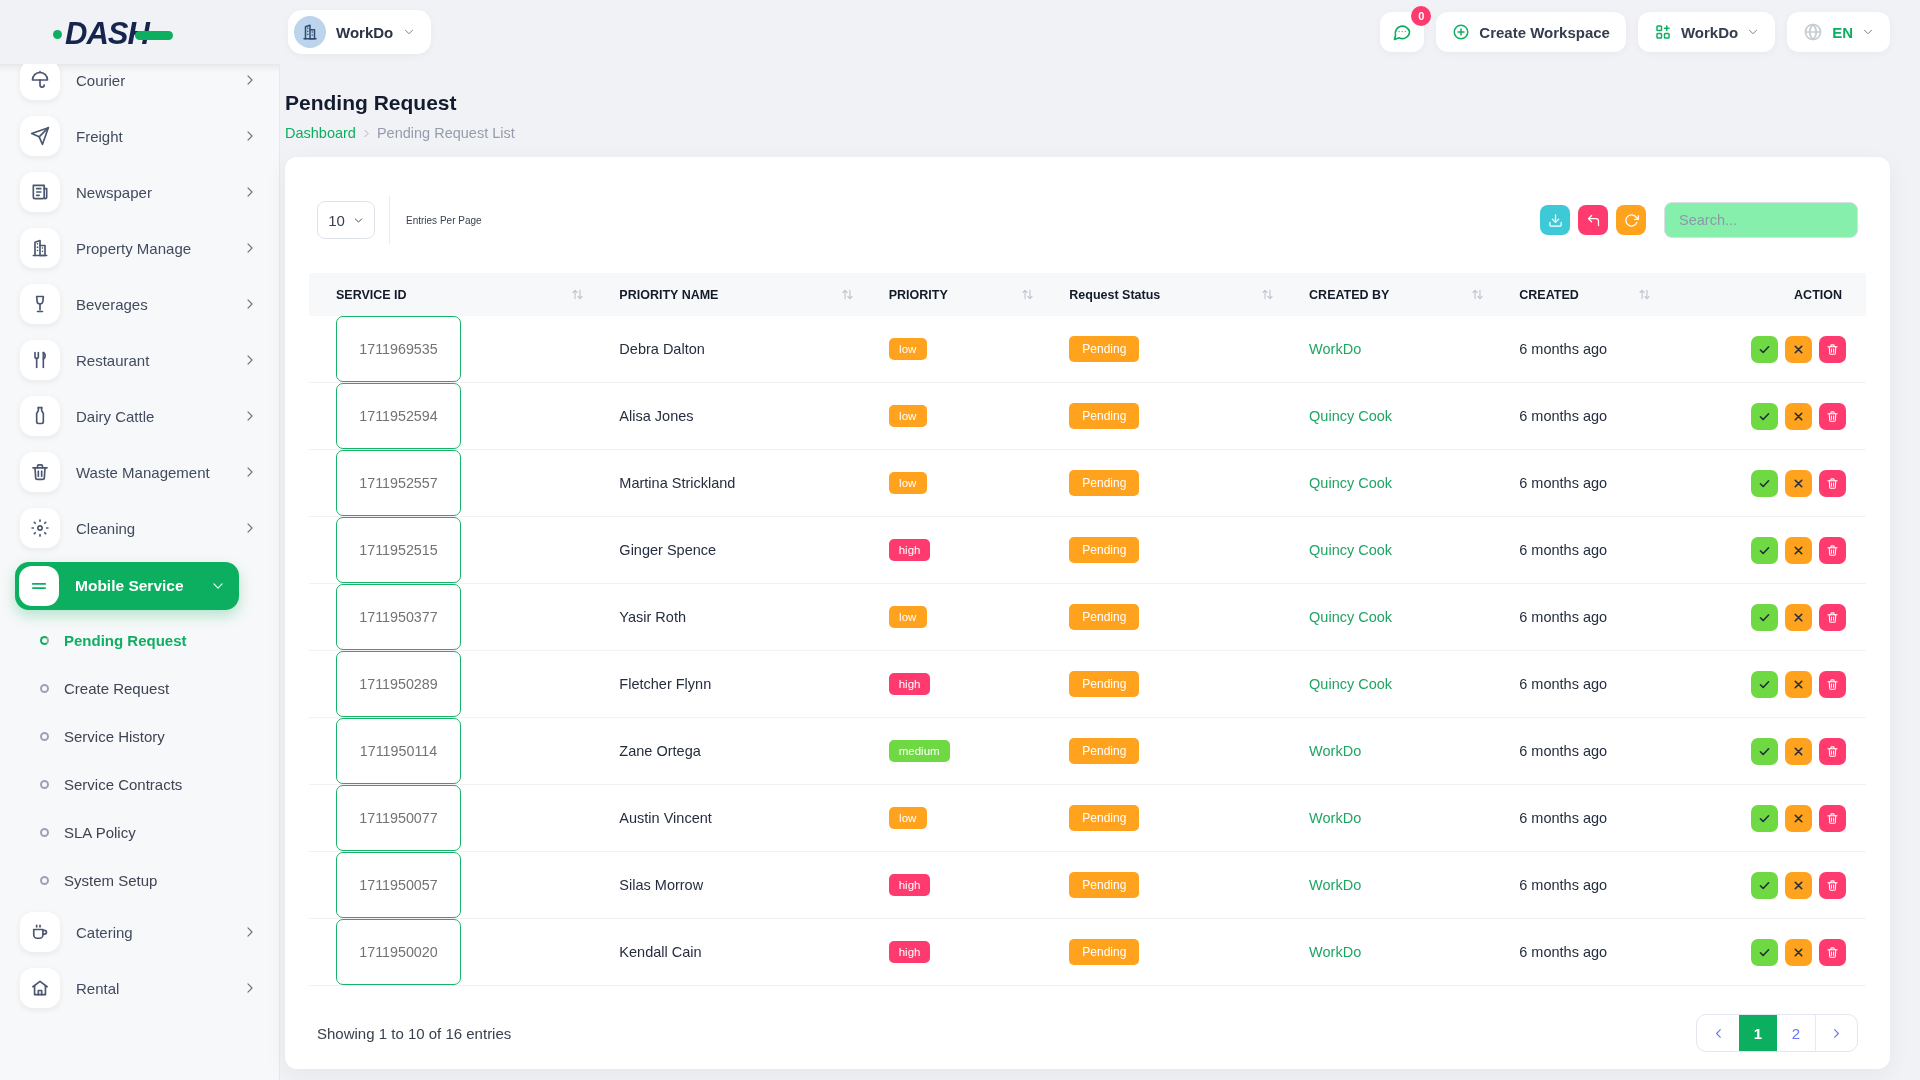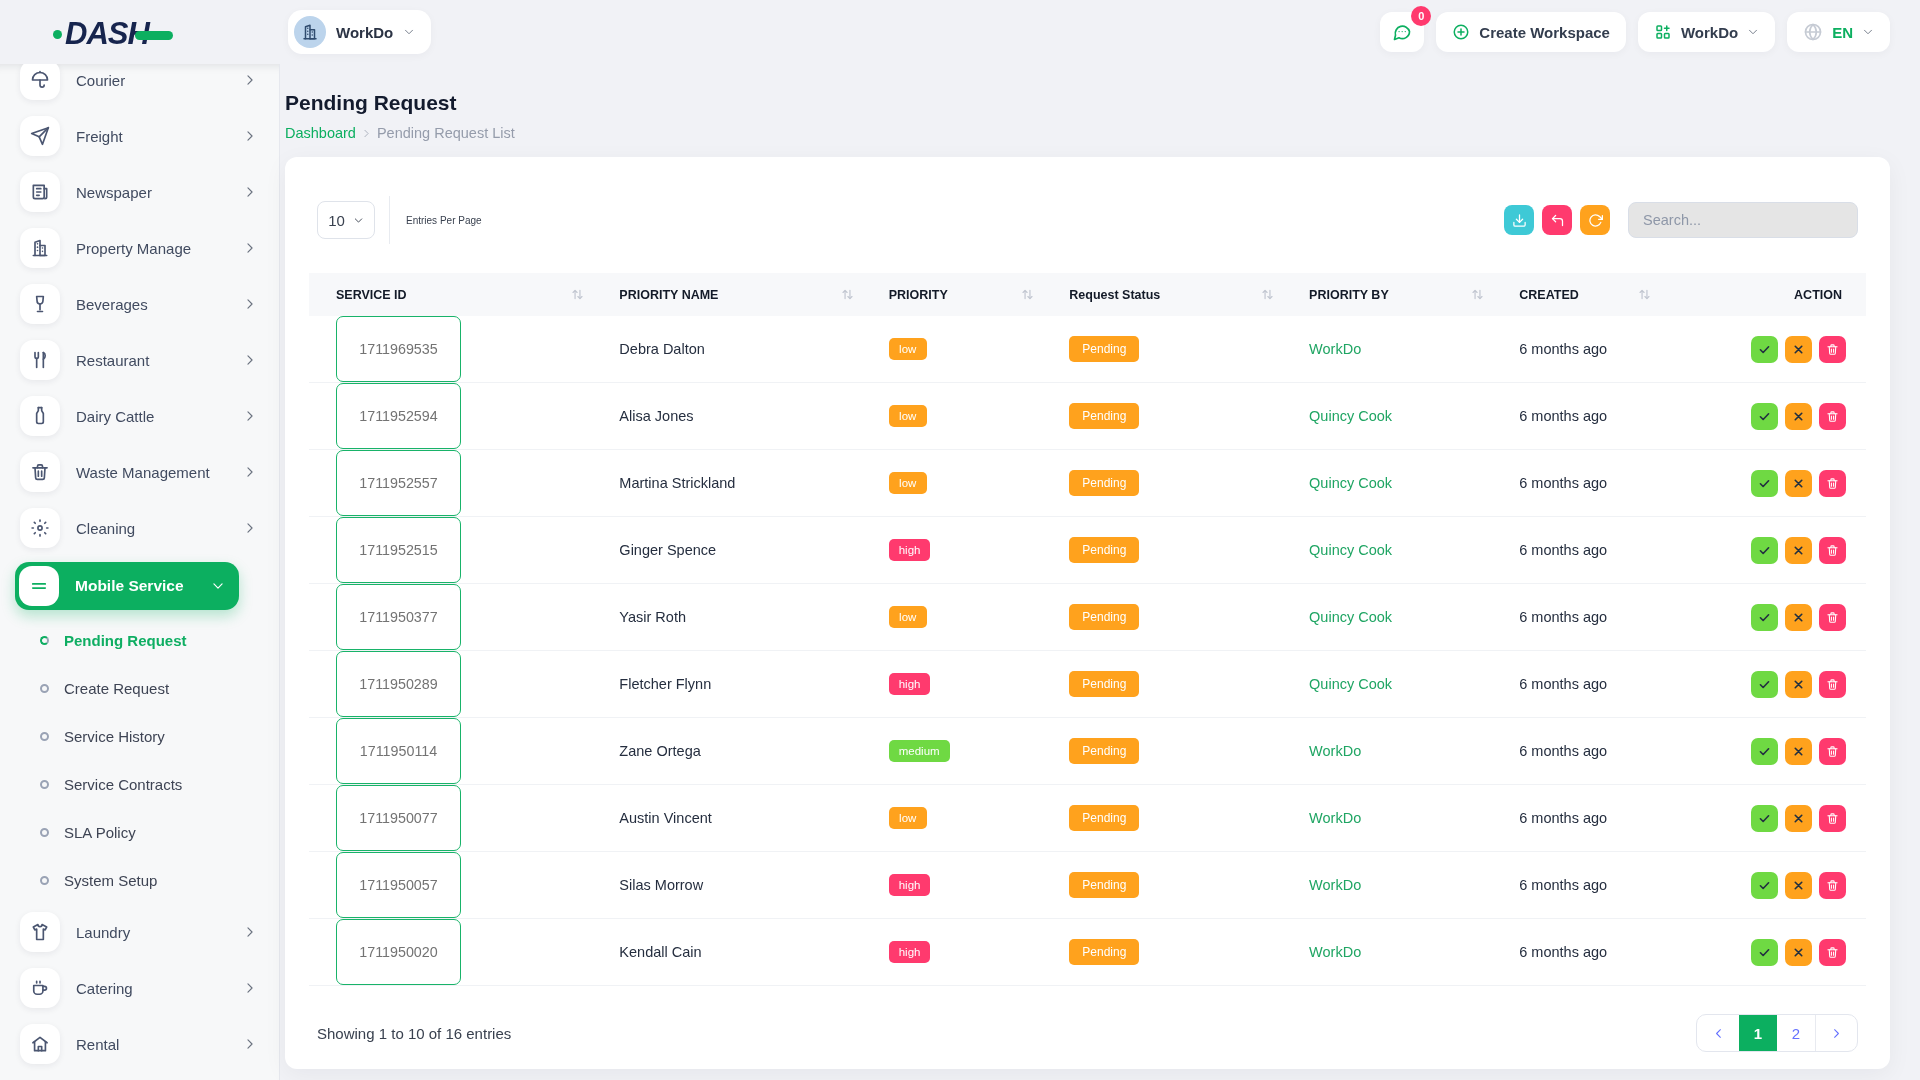--- a/index.html
+++ b/index.html
@@ -57,21 +57,21 @@
   .card{margin-top:16px;height:912px;background:#fff;border-radius:12px;box-shadow:0 6px 24px rgba(20,25,38,.05);padding:44px 24px 0}
   .toolbar{display:flex;align-items:center;padding:0 8px;height:38px}
   .epp-select{width:58px;height:38px;border:1px solid #dfe3ea;border-radius:8px;background:#fff;display:flex;align-items:center;justify-content:center;gap:8px;font-size:15px;color:#39414f}
   .epp-select .chev{width:11px;height:11px;color:#39414f}
   .v-div{width:1px;height:48px;background:#e8ebf0;margin:0 16px 0 14px}
   .epp-label{font-size:10px;color:#39414f}
   .spacer{flex:1}
   .sq-btn{width:30px;height:30px;border-radius:8px;display:flex;align-items:center;justify-content:center;color:#fff;margin-left:8px}
   .sq-btn [data-icon]{width:15px;height:15px}
   .btn-info{background:#3ec9d6}.btn-danger{background:#ff3a6e}.btn-warning{background:#ffa21d}
-  .search{width:230px;height:36px;margin-left:18px;border:1px solid #d9dee7;border-radius:8px;padding:0 14px;font-size:14.5px;font-family:inherit;color:#39414f;background:#e5e5e5;outline:none}
+  .search{width:194px;height:36px;margin-left:18px;border:1px solid #d9dee7;border-radius:8px;padding:0 14px;font-size:14.5px;font-family:inherit;color:#39414f;background:#86efac;outline:none}
   .search::placeholder{color:#8e97a8}
 
   table{width:100%;border-collapse:collapse;margin-top:34px;table-layout:fixed}
   col.c1{width:18.2%}col.c2{width:17.3%}col.c3{width:11.6%}col.c4{width:15.4%}col.c5{width:13.5%}col.c6{width:10.7%}col.c7{width:13.3%}
   thead tr{background:#f7f8fa;height:43px}
   th{font-size:12.5px;font-weight:700;color:#131a28;text-align:left;padding:0 8px 0 27px}
   th .th-in{display:flex;align-items:center;justify-content:space-between}
   th .sort{width:13px;height:13px;color:#c2c7d1;flex:none}
   th:last-child{text-align:left;padding-right:24px}
   th:last-child .th-in{justify-content:flex-end}
@@ -368,35 +368,20 @@
       <div class="sub-item">
         <span class="ring"></span>
         <span class="lbl">SLA Policy</span>
       </div>
       <div class="sub-item">
         <span class="ring"></span>
         <span class="lbl">System Setup</span>
       </div>
       <div class="side-item">
         <span class="icon-sq">
-          <span data-icon="shirt">
-            <svg viewBox="0 0 24 24" fill="none" stroke="currentColor" stroke-width="2" stroke-linecap="round" stroke-linejoin="round">
-              <path d="M9.5 3L4 6l1.8 3.5L8 8.5V21h8V8.5l2.2 1L20 6l-5.5-3a2.5 2.5 0 0 1-5 0z"></path>
-            </svg>
-          </span>
-        </span>
-        <span class="lbl">Laundry</span>
-        <span class="chev" data-icon="chevron-right">
-          <svg viewBox="0 0 24 24" fill="none" stroke="currentColor" stroke-width="2" stroke-linecap="round" stroke-linejoin="round">
-            <path d="M8.5 5l7 7-7 7"></path>
-          </svg>
-        </span>
-      </div>
-      <div class="side-item">
-        <span class="icon-sq">
           <span data-icon="coffee">
             <svg viewBox="0 0 24 24" fill="none" stroke="currentColor" stroke-width="2" stroke-linecap="round" stroke-linejoin="round">
               <path d="M4.5 9h11v6.5a4 4 0 0 1-4 4h-3a4 4 0 0 1-4-4V9z"></path>
               <path d="M15.5 10h2a2.25 2.25 0 0 1 0 4.5h-2"></path>
               <path d="M8 6V4M12 6V4"></path>
             </svg>
           </span>
         </span>
         <span class="lbl">Catering</span>
         <span class="chev" data-icon="chevron-right">
@@ -540,21 +525,21 @@
                     <path d="M2.5 5.5L5 3l2.5 2.5"></path>
                     <path d="M5 3.4v9.6"></path>
                     <path d="M8.5 10.5L11 13l2.5-2.5"></path>
                     <path d="M11 12.6V3"></path>
                   </svg>
                 </span>
               </span>
             </th>
             <th>
               <span class="th-in">
-                <span>PRIORITY BY</span>
+                <span>CREATED BY</span>
                 <span class="sort" data-icon="sort">
                   <svg viewBox="0 0 16 16" fill="none" stroke="currentColor" stroke-width="1.5" stroke-linecap="round" stroke-linejoin="round">
                     <path d="M2.5 5.5L5 3l2.5 2.5"></path>
                     <path d="M5 3.4v9.6"></path>
                     <path d="M8.5 10.5L11 13l2.5-2.5"></path>
                     <path d="M11 12.6V3"></path>
                   </svg>
                 </span>
               </span>
             </th>

